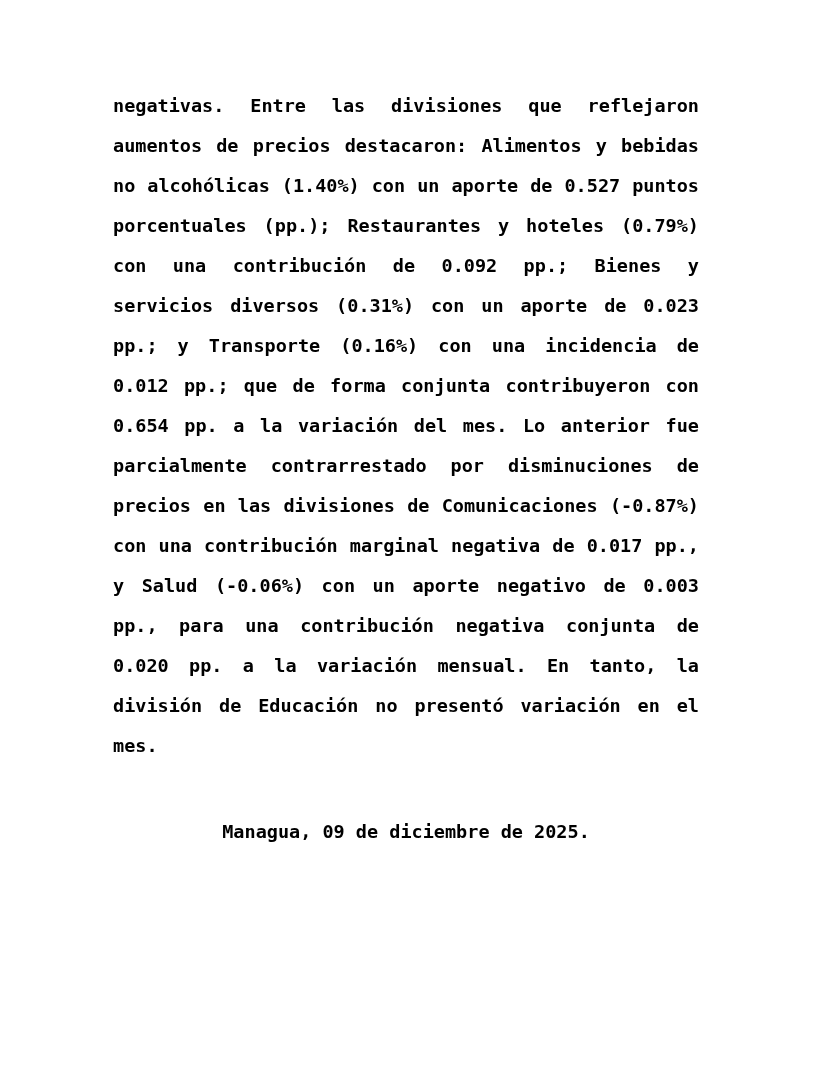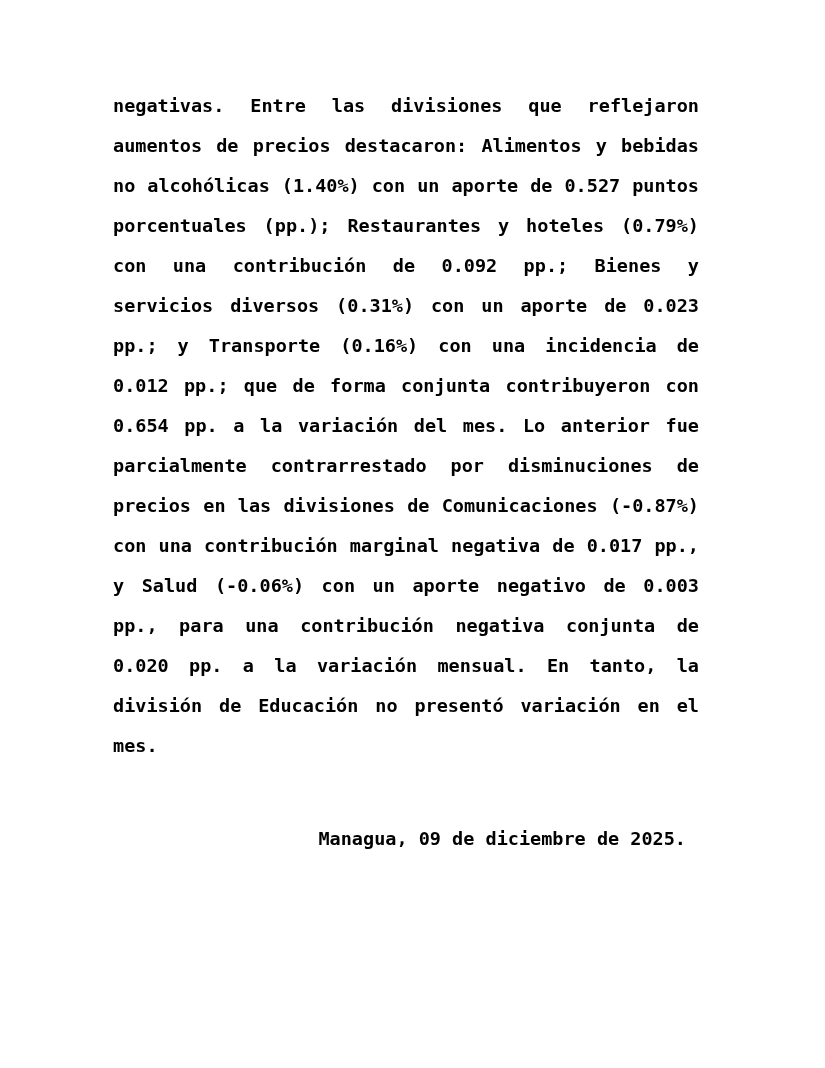--- a/index.html
+++ b/index.html
@@ -42,22 +42,22 @@
   .body-paragraph:last-child {
     text-align: left;
   }
   .spacer {
     height: 40px;
   }
   .closing-line {
     font-size: 18.5px;
     line-height: 40px;
     font-weight: 700;
-    text-align: right;
-    margin: 13px;
+    text-align: center;
+    margin: 6px;
   }
 </style>
 </head>
 <body>
 
 <div class="page">
   <div class="content">
     <p class="body-paragraph">negativas. Entre las divisiones que reflejaron aumentos de precios destacaron: Alimentos y bebidas no alcohólicas (1.40%) con un aporte de 0.527 puntos porcentuales (pp.); Restaurantes y hoteles (0.79%) con una contribución de 0.092 pp.; Bienes y servicios diversos (0.31%) con un aporte de 0.023 pp.; y Transporte (0.16%) con una incidencia de 0.012 pp.; que de forma conjunta contribuyeron con 0.654 pp. a la variación del mes. Lo anterior fue parcialmente contrarrestado por disminuciones de precios en las divisiones de Comunicaciones (-0.87%) con una contribución marginal negativa de 0.017 pp., y Salud (-0.06%) con un aporte negativo de 0.003 pp., para una contribución negativa conjunta de 0.020 pp. a la variación mensual. En tanto, la división de Educación no presentó variación en el mes.</p>
     <div class="spacer"></div>
     <p class="closing-line">Managua, 09 de diciembre de 2025.</p>

